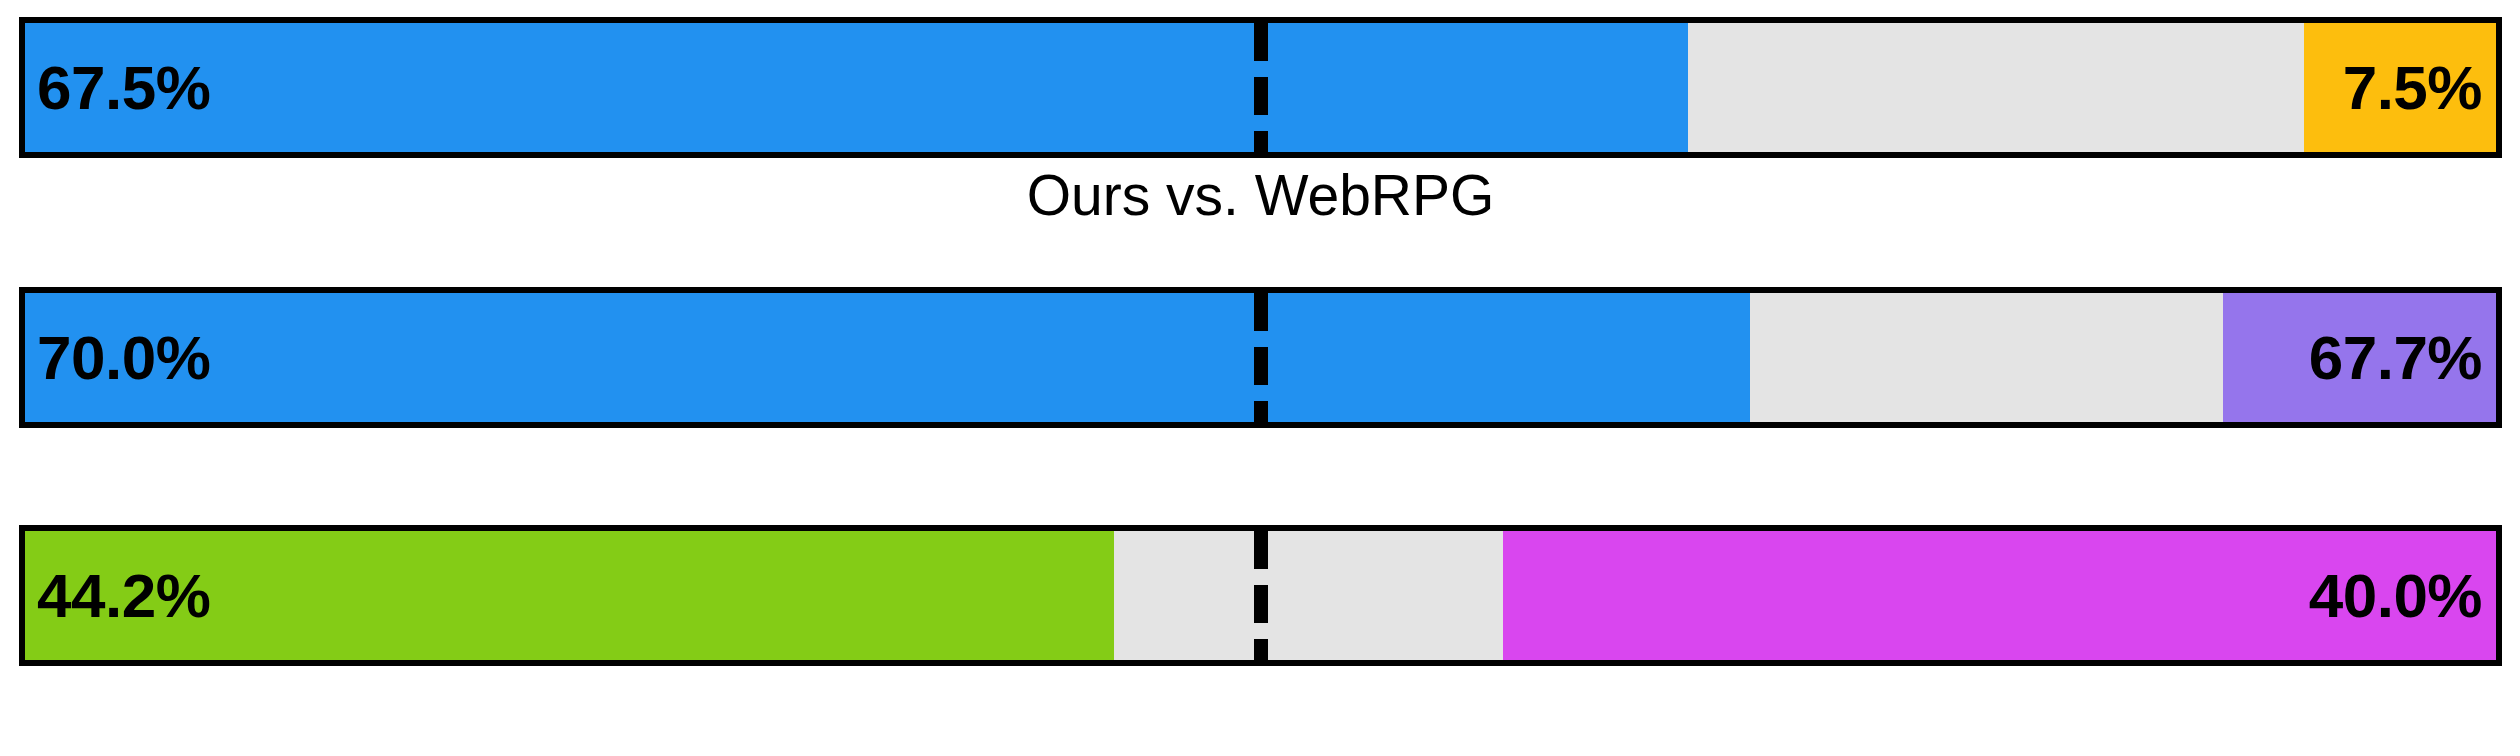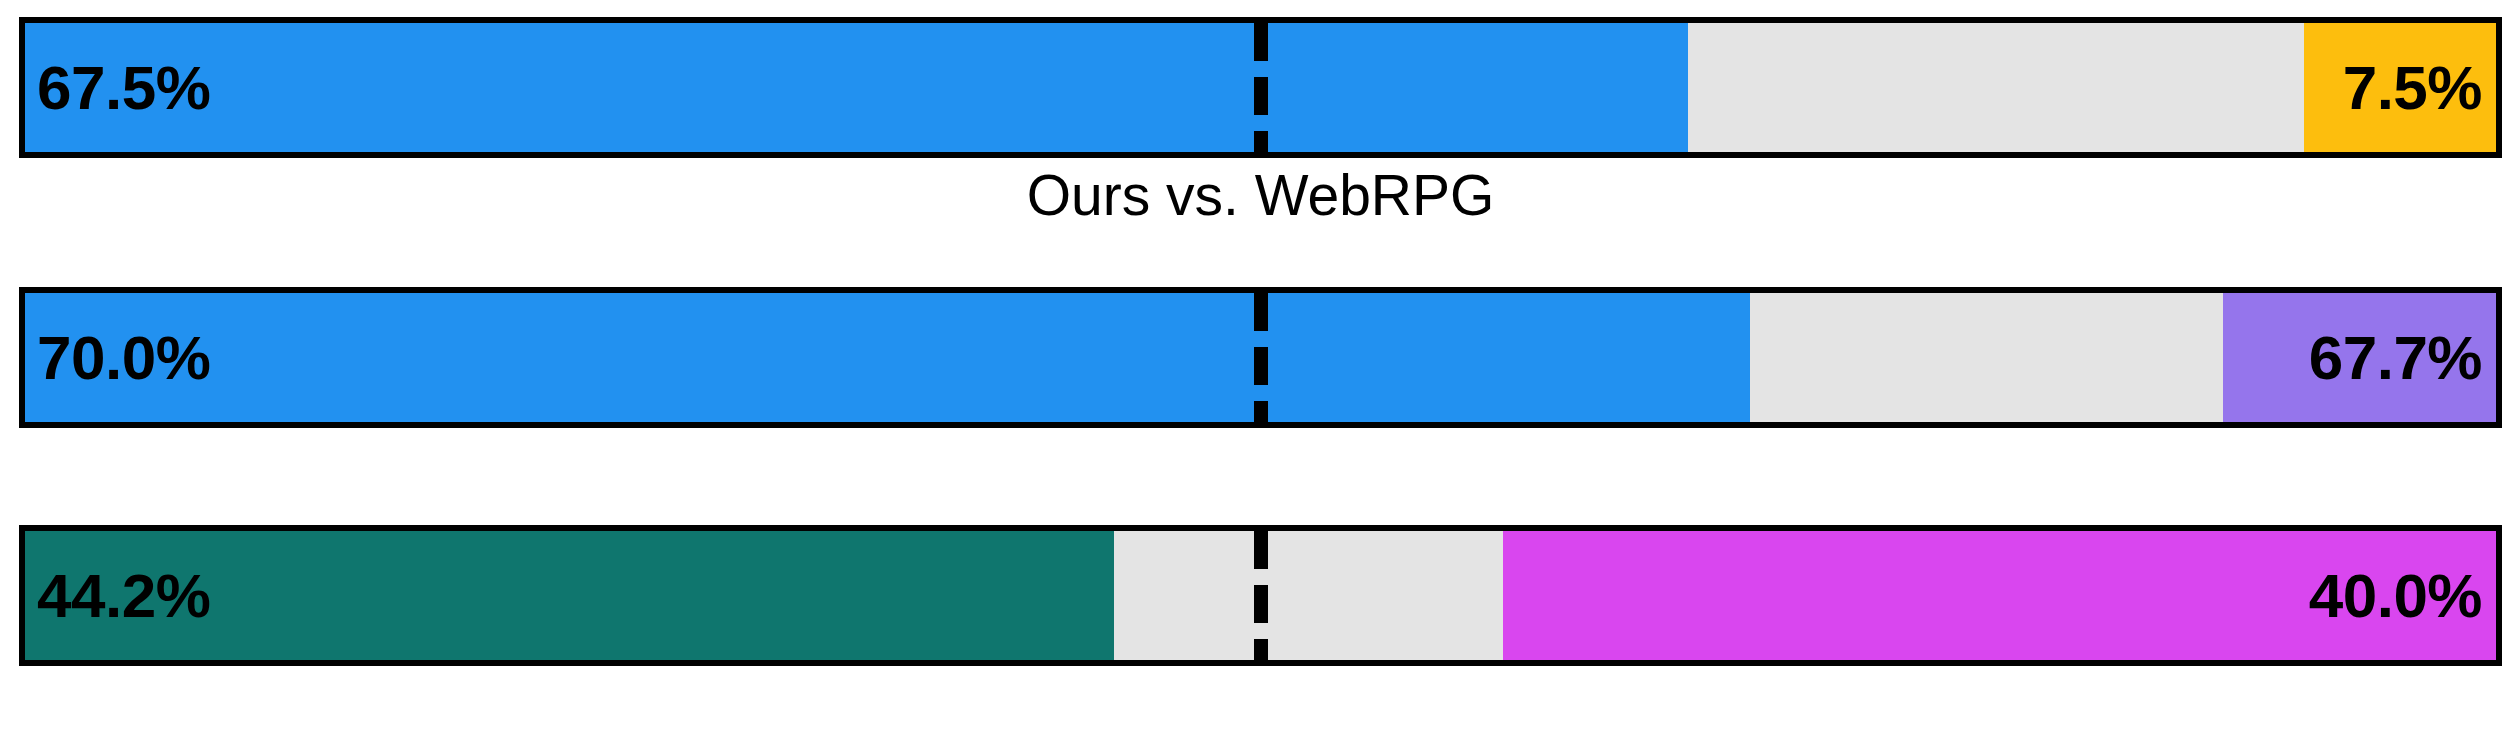--- a/index.html
+++ b/index.html
@@ -148,21 +148,21 @@
       </div>
       <div class="seg seg-lose" style="width: 10.8%; background: rgb(149, 117, 236);">
         <span class="seg-label">67.7%</span>
       </div>
       <div class="midline" style="left: 50%;"></div>
     </div>
   </div>
 
   <div class="group group-3">
     <div class="bar">
-      <div class="seg seg-win" style="width: 44.2%; background: #0f766e;">
+      <div class="seg seg-win" style="width: 44.2%; background: #84cc16;">
         <span class="seg-label">44.2%</span>
       </div>
       <div class="seg seg-tie" style="width: 15.8%; background: rgb(228, 228, 228);">
         <span class="seg-label"></span>
       </div>
       <div class="seg seg-lose" style="width: 40%; background: #d946ef;">
         <span class="seg-label">40.0%</span>
       </div>
       <div class="midline" style="left: 50%;"></div>
     </div>

